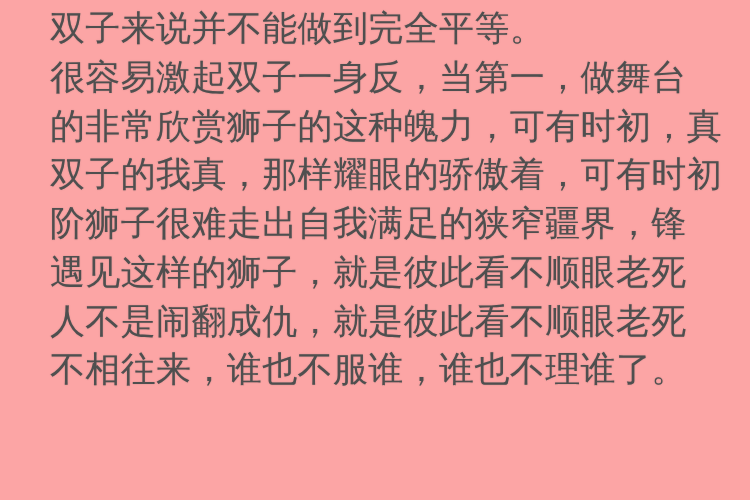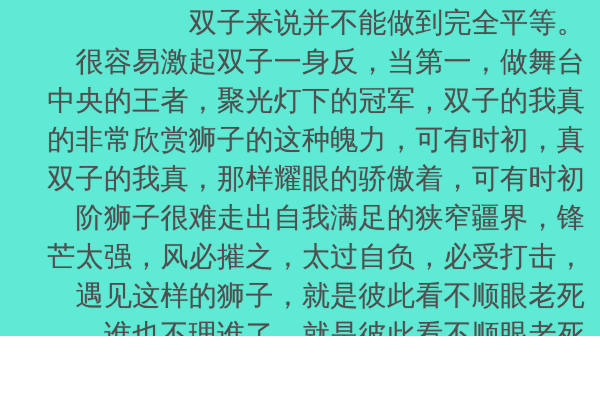--- a/index.html
+++ b/index.html
@@ -9,24 +9,23 @@
   body {
     width: 600px;
     height: 400px;
     background: #ffffff;
     overflow: hidden;
     font-family: "DejaVu Sans", sans-serif;
   }
   .page {
     position: relative;
     width: 600px;
-    height: 336px;
-    background: #5eead4;
+    height: 400px;
+    background: #fca5a5;
     overflow: hidden;
-    text-align: right;
   }
   .article {
     position: absolute;
     top: 3px;
     left: 40px;
     width: 545px;
     color: #4f4f4f;
     font-size: 28px;
     line-height: 39px;
     letter-spacing: 0.3px;
@@ -37,22 +36,20 @@
     height: 39px;
   }
 </style>
 </head>
 <body>
 
 <div class="page">
   <div class="article">
     <div class="text-line">双子来说并不能做到完全平等。</div>
     <div class="text-line">很容易激起双子一身反，当第一，做舞台</div>
-    <div class="text-line">中央的王者，聚光灯下的冠军，双子的我真</div>
     <div class="text-line">的非常欣赏狮子的这种魄力，可有时初，真</div>
     <div class="text-line">双子的我真，那样耀眼的骄傲着，可有时初</div>
     <div class="text-line">阶狮子很难走出自我满足的狭窄疆界，锋</div>
-    <div class="text-line">芒太强，风必摧之，太过自负，必受打击，</div>
     <div class="text-line">遇见这样的狮子，就是彼此看不顺眼老死</div>
-    <div class="text-line">谁也不理谁了，就是彼此看不顺眼老死</div>
+    <div class="text-line">人不是闹翻成仇，就是彼此看不顺眼老死</div>
     <div class="text-line">不相往来，谁也不服谁，谁也不理谁了。</div>
   </div>
 </div>
 
 </body></html>

